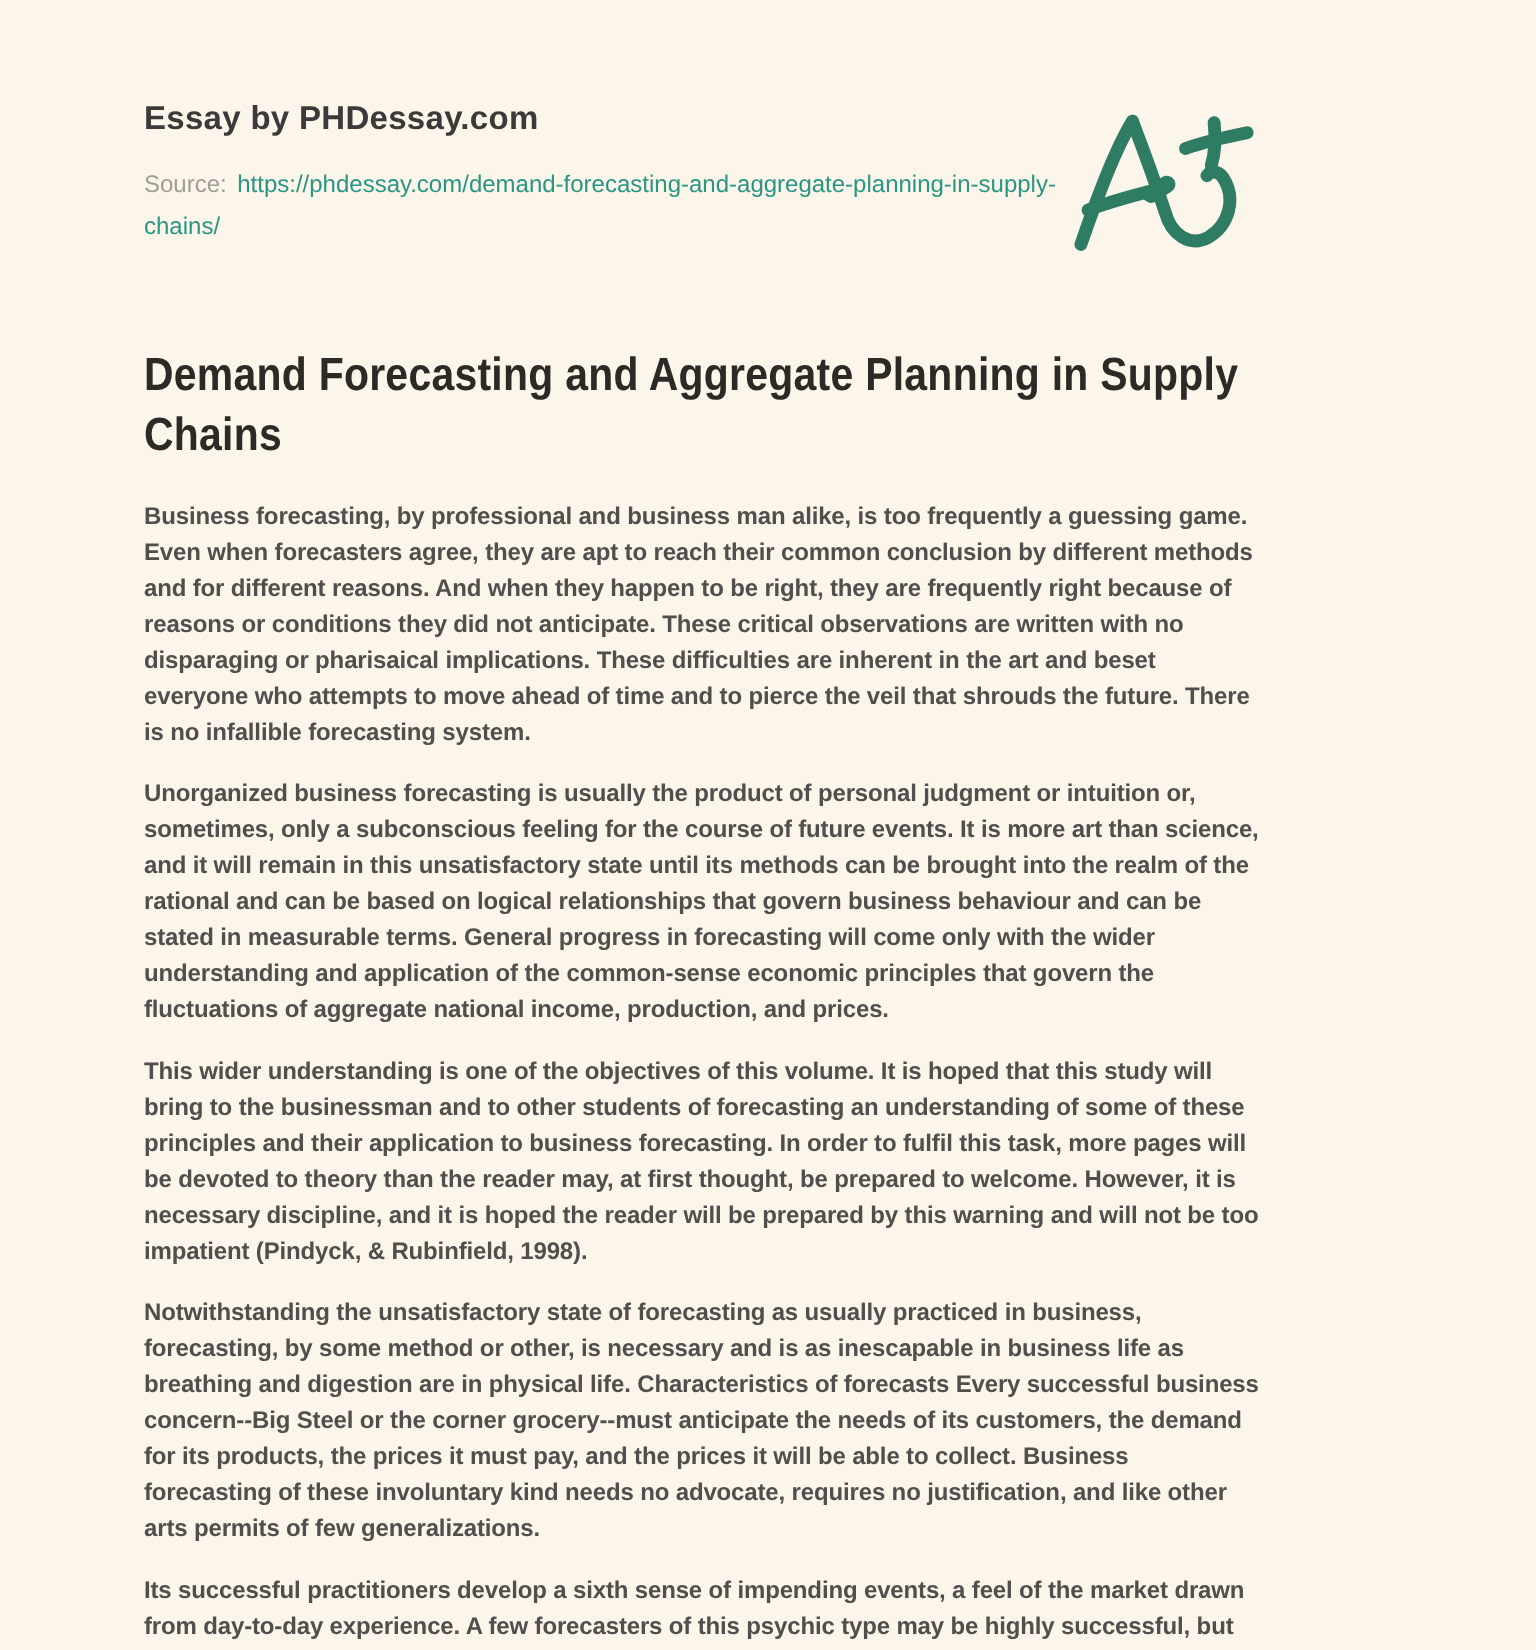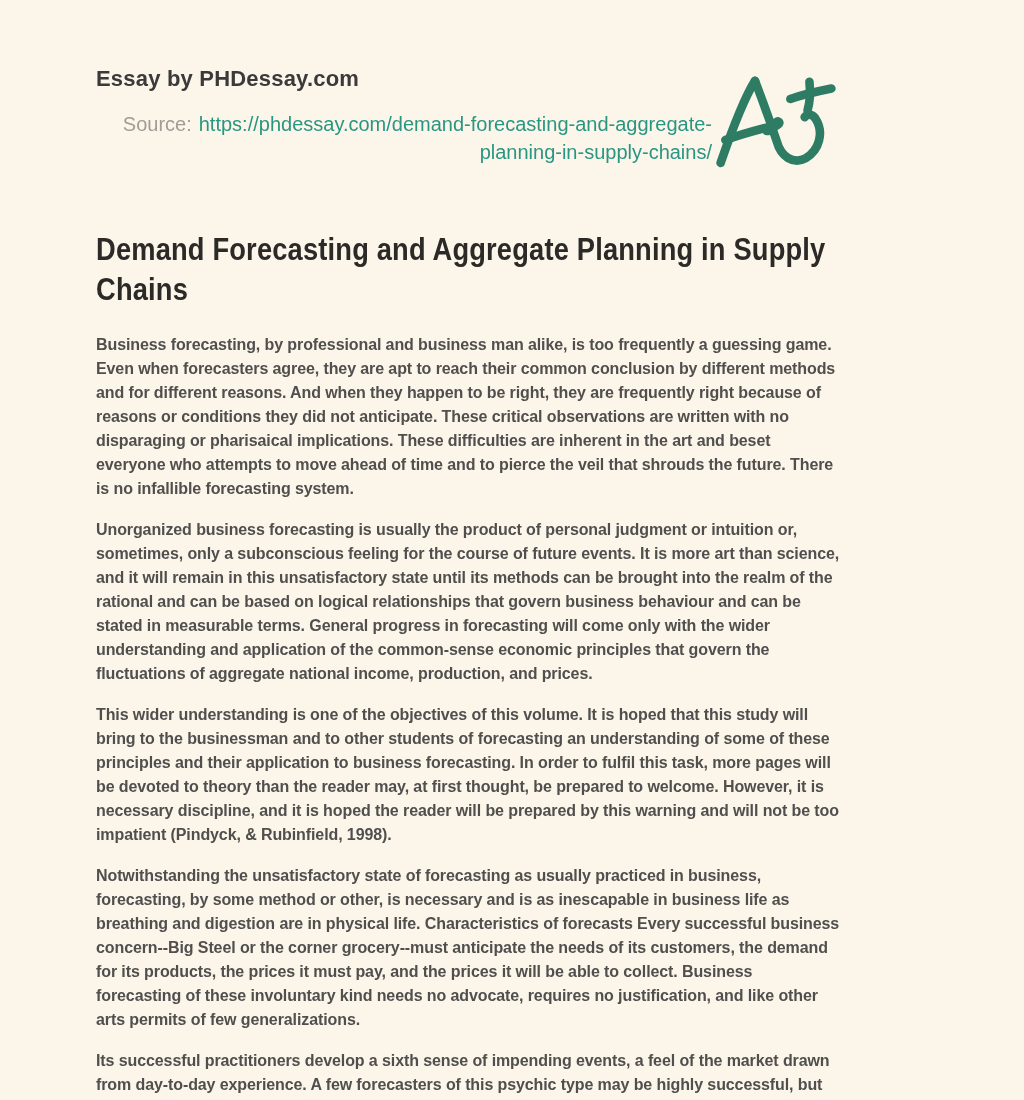--- a/index.html
+++ b/index.html
@@ -27,23 +27,22 @@
   }
   .byline {
     font-size: 22px;
     font-weight: 700;
     line-height: 26px;
     color: #3a3a3a;
     letter-spacing: 0.2px;
   }
   .source-line {
     margin-top: 18px;
-    font-size: 20px;
+    font-size: 16px;
     line-height: 28px;
-    text-align: right;
   }
   .source-label {
     color: #a09d96;
     margin-right: 7px;
   }
   .source-link {
     color: #2a9682;
     text-decoration: none;
     cursor: pointer;
   }

